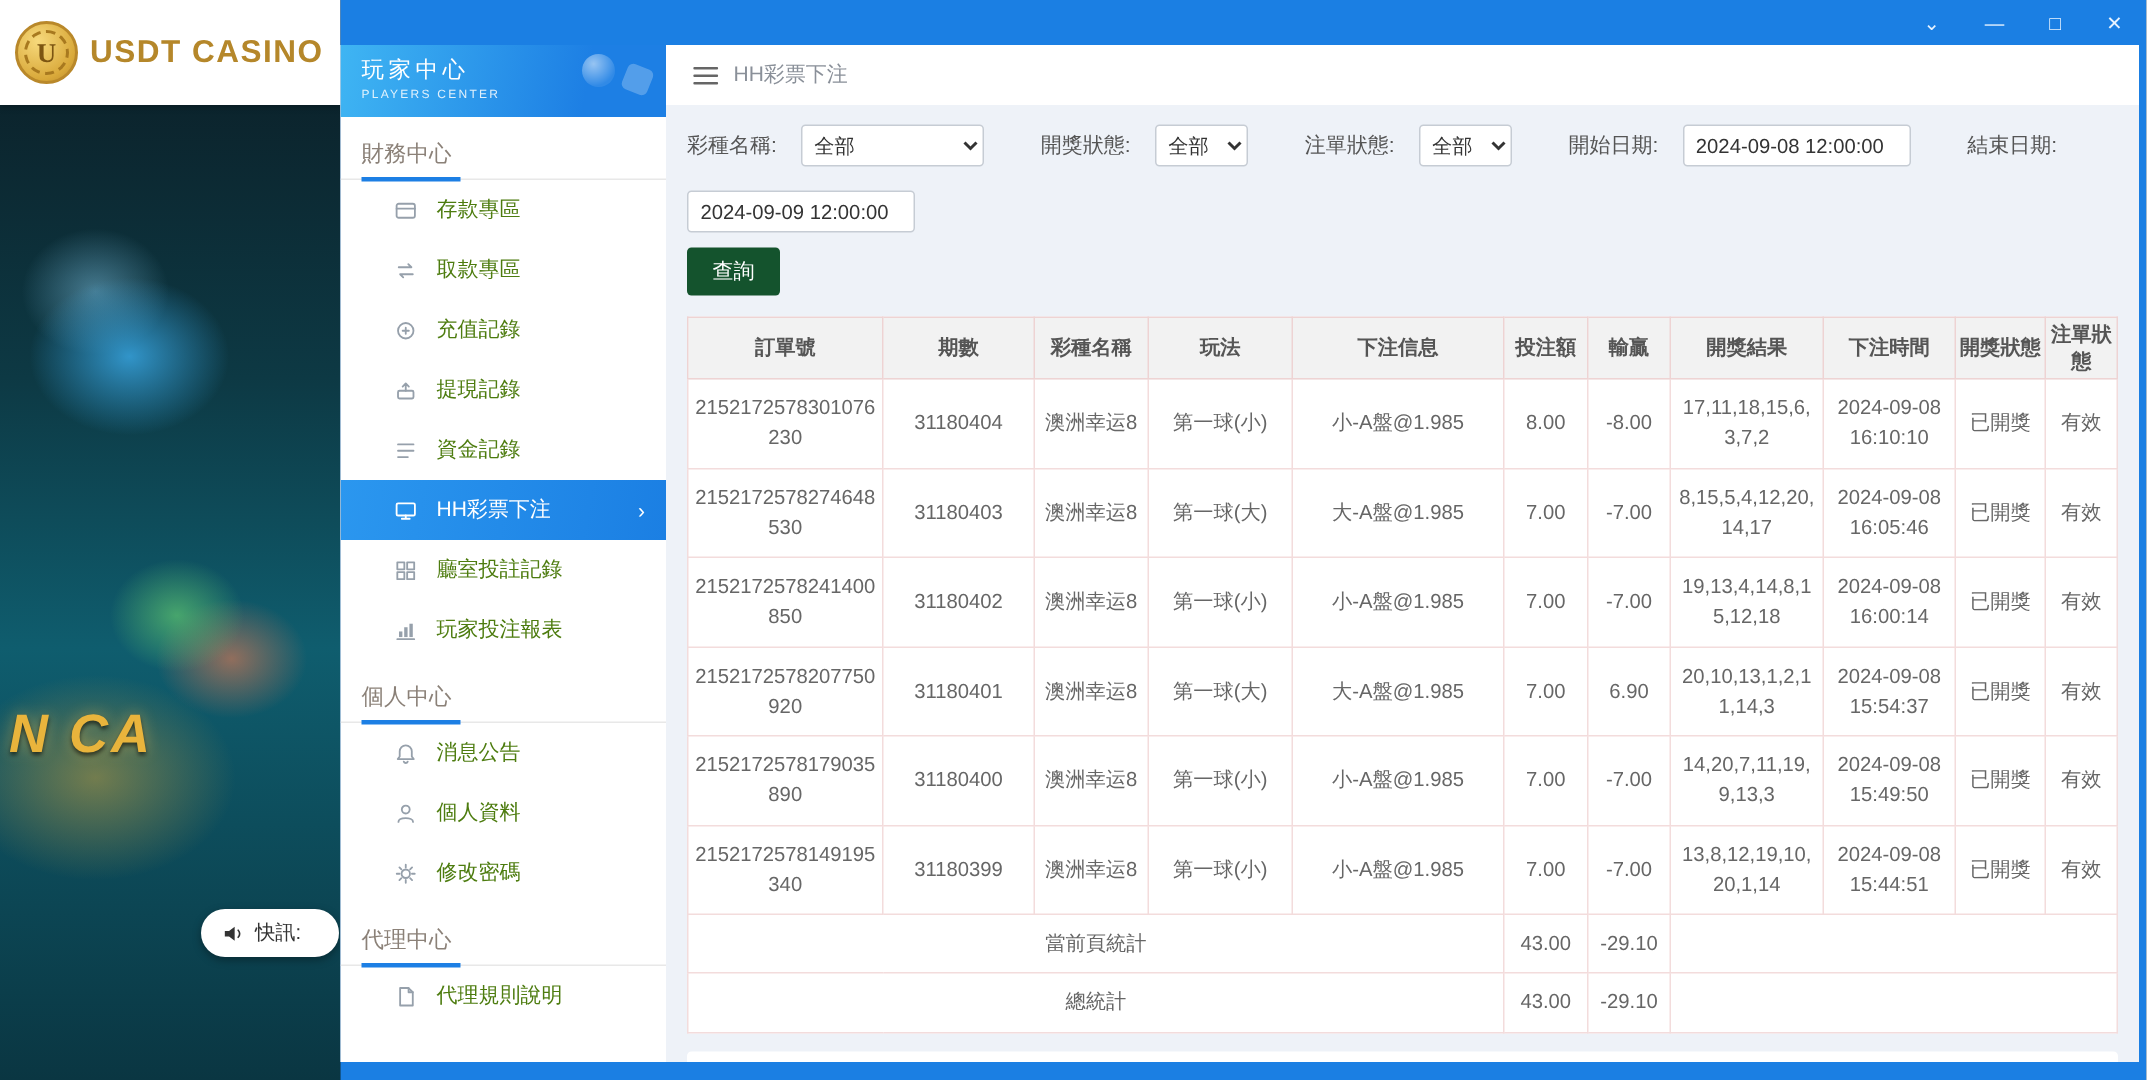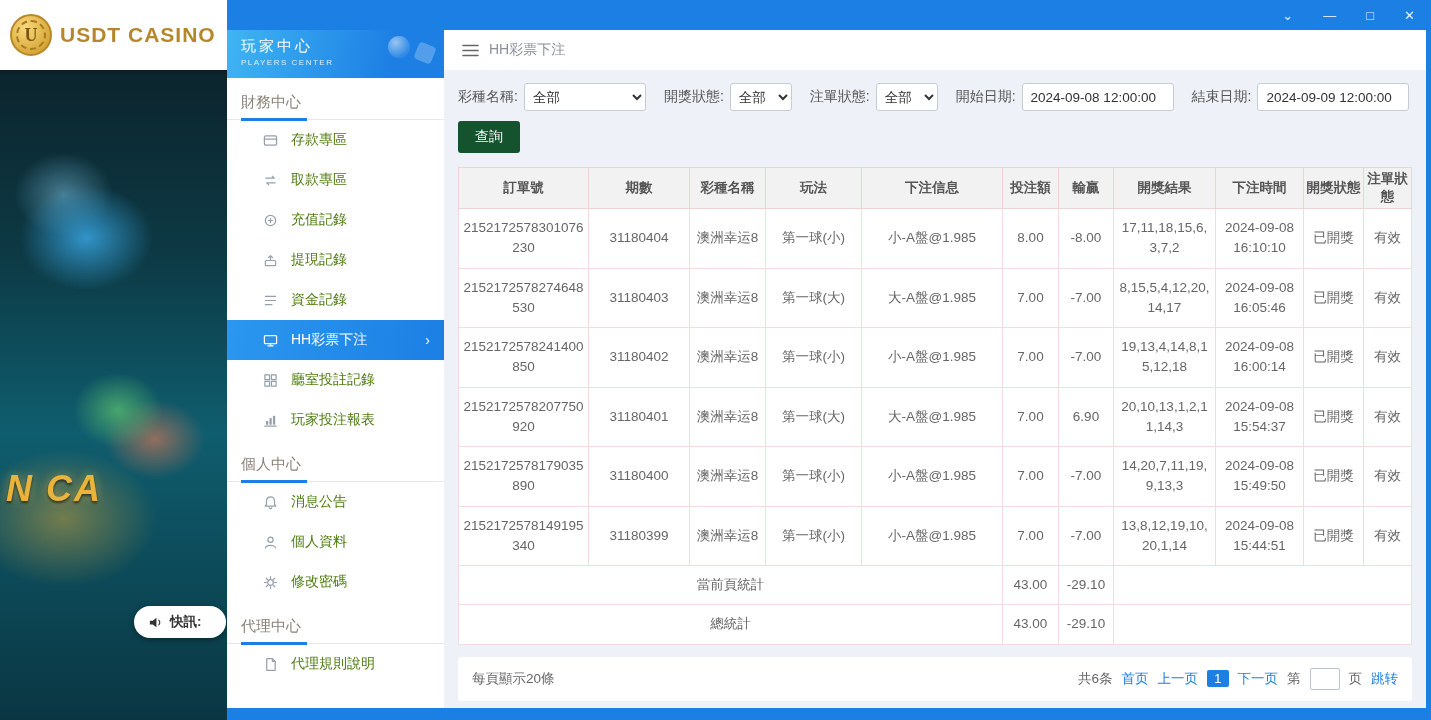--- a/index.html
+++ b/index.html
@@ -28,21 +28,21 @@
   .coin-inner { width:30px; height:30px; border-radius:50%; border:2px dashed #a8791f;
     display:flex; align-items:center; justify-content:center;
     font-family:"Liberation Serif",serif; font-weight:bold; font-size:18px; color:#7c5512; }
   .brand-name { font-size:21px; font-weight:bold; letter-spacing:1px; color:#b5872a;
     text-shadow:0 1px 0 rgba(255,255,255,.7); white-space:nowrap; }
 
   .ticker-pill { position:absolute; left:134px; top:606px; height:32px; min-width:92px;
     background:#fff; border-radius:18px; box-shadow:0 2px 6px rgba(0,0,0,.35);
     display:flex; align-items:center; gap:7px; padding:0 14px; cursor:pointer; }
   .ticker-pill svg { width:15px; height:15px; }
-  .ticker-label { font-size:13.5px; font-weight:bold; color:#333; white-space:nowrap; }
+  .ticker-label { font-size:13.5px; font-weight:normal; color:#333; white-space:nowrap; }
 
   
   .app { position:absolute; left:227px; top:0; width:1204px; height:720px;
     background:#1b7fe3; padding:30px 5px 12px 0; }
   .titlebar { position:absolute; left:0; top:0; width:100%; height:30px;
     display:flex; align-items:center; justify-content:flex-end; gap:30px;
     padding-right:16px; color:#e8f3ff; }
   .tb-ctl { font-size:13px; line-height:1; cursor:pointer; }
   .app-body { display:flex; width:100%; height:100%; background:#eef2f8; overflow:hidden; }
 
@@ -72,21 +72,21 @@
 
   
   .main { flex:1; display:flex; flex-direction:column; overflow:hidden; }
   .topbar { height:40px; background:#fff; display:flex; align-items:center; gap:10px;
     padding:0 18px; flex:0 0 auto; }
   .hamburger { color:#666; display:flex; cursor:pointer; }
   .topbar-title { font-size:14px; color:#8a9099; }
 
   .content { flex:1; padding:13px 14px 0; overflow:hidden; }
 
-  .filters { display:flex; align-items:center; flex-wrap:wrap; gap:6px; font-size:14px; color:#555; }
+  .filters { display:flex; align-items:center; flex-wrap:wrap; gap:16px; font-size:14px; color:#555; }
   .filters .gap { width:6px; }
   .filters select { height:28px; border:1px solid #c6ccd4; border-radius:3px; background:#fff;
     color:#333; font-size:13.5px; padding:0 4px; }
   .sel-wide { width:122px; } .sel-small { width:62px; }
   .filters input.date { width:152px; height:28px; border:1px solid #c6ccd4; border-radius:3px;
     padding:0 8px; font-size:13.5px; color:#333; background:#fff; }
   .btn-row { margin-top:10px; }
   .btn-query { background:#14532d; color:#fff; border:none; border-radius:3px;
     padding:7px 17px; font-size:14px; cursor:pointer; }
 

